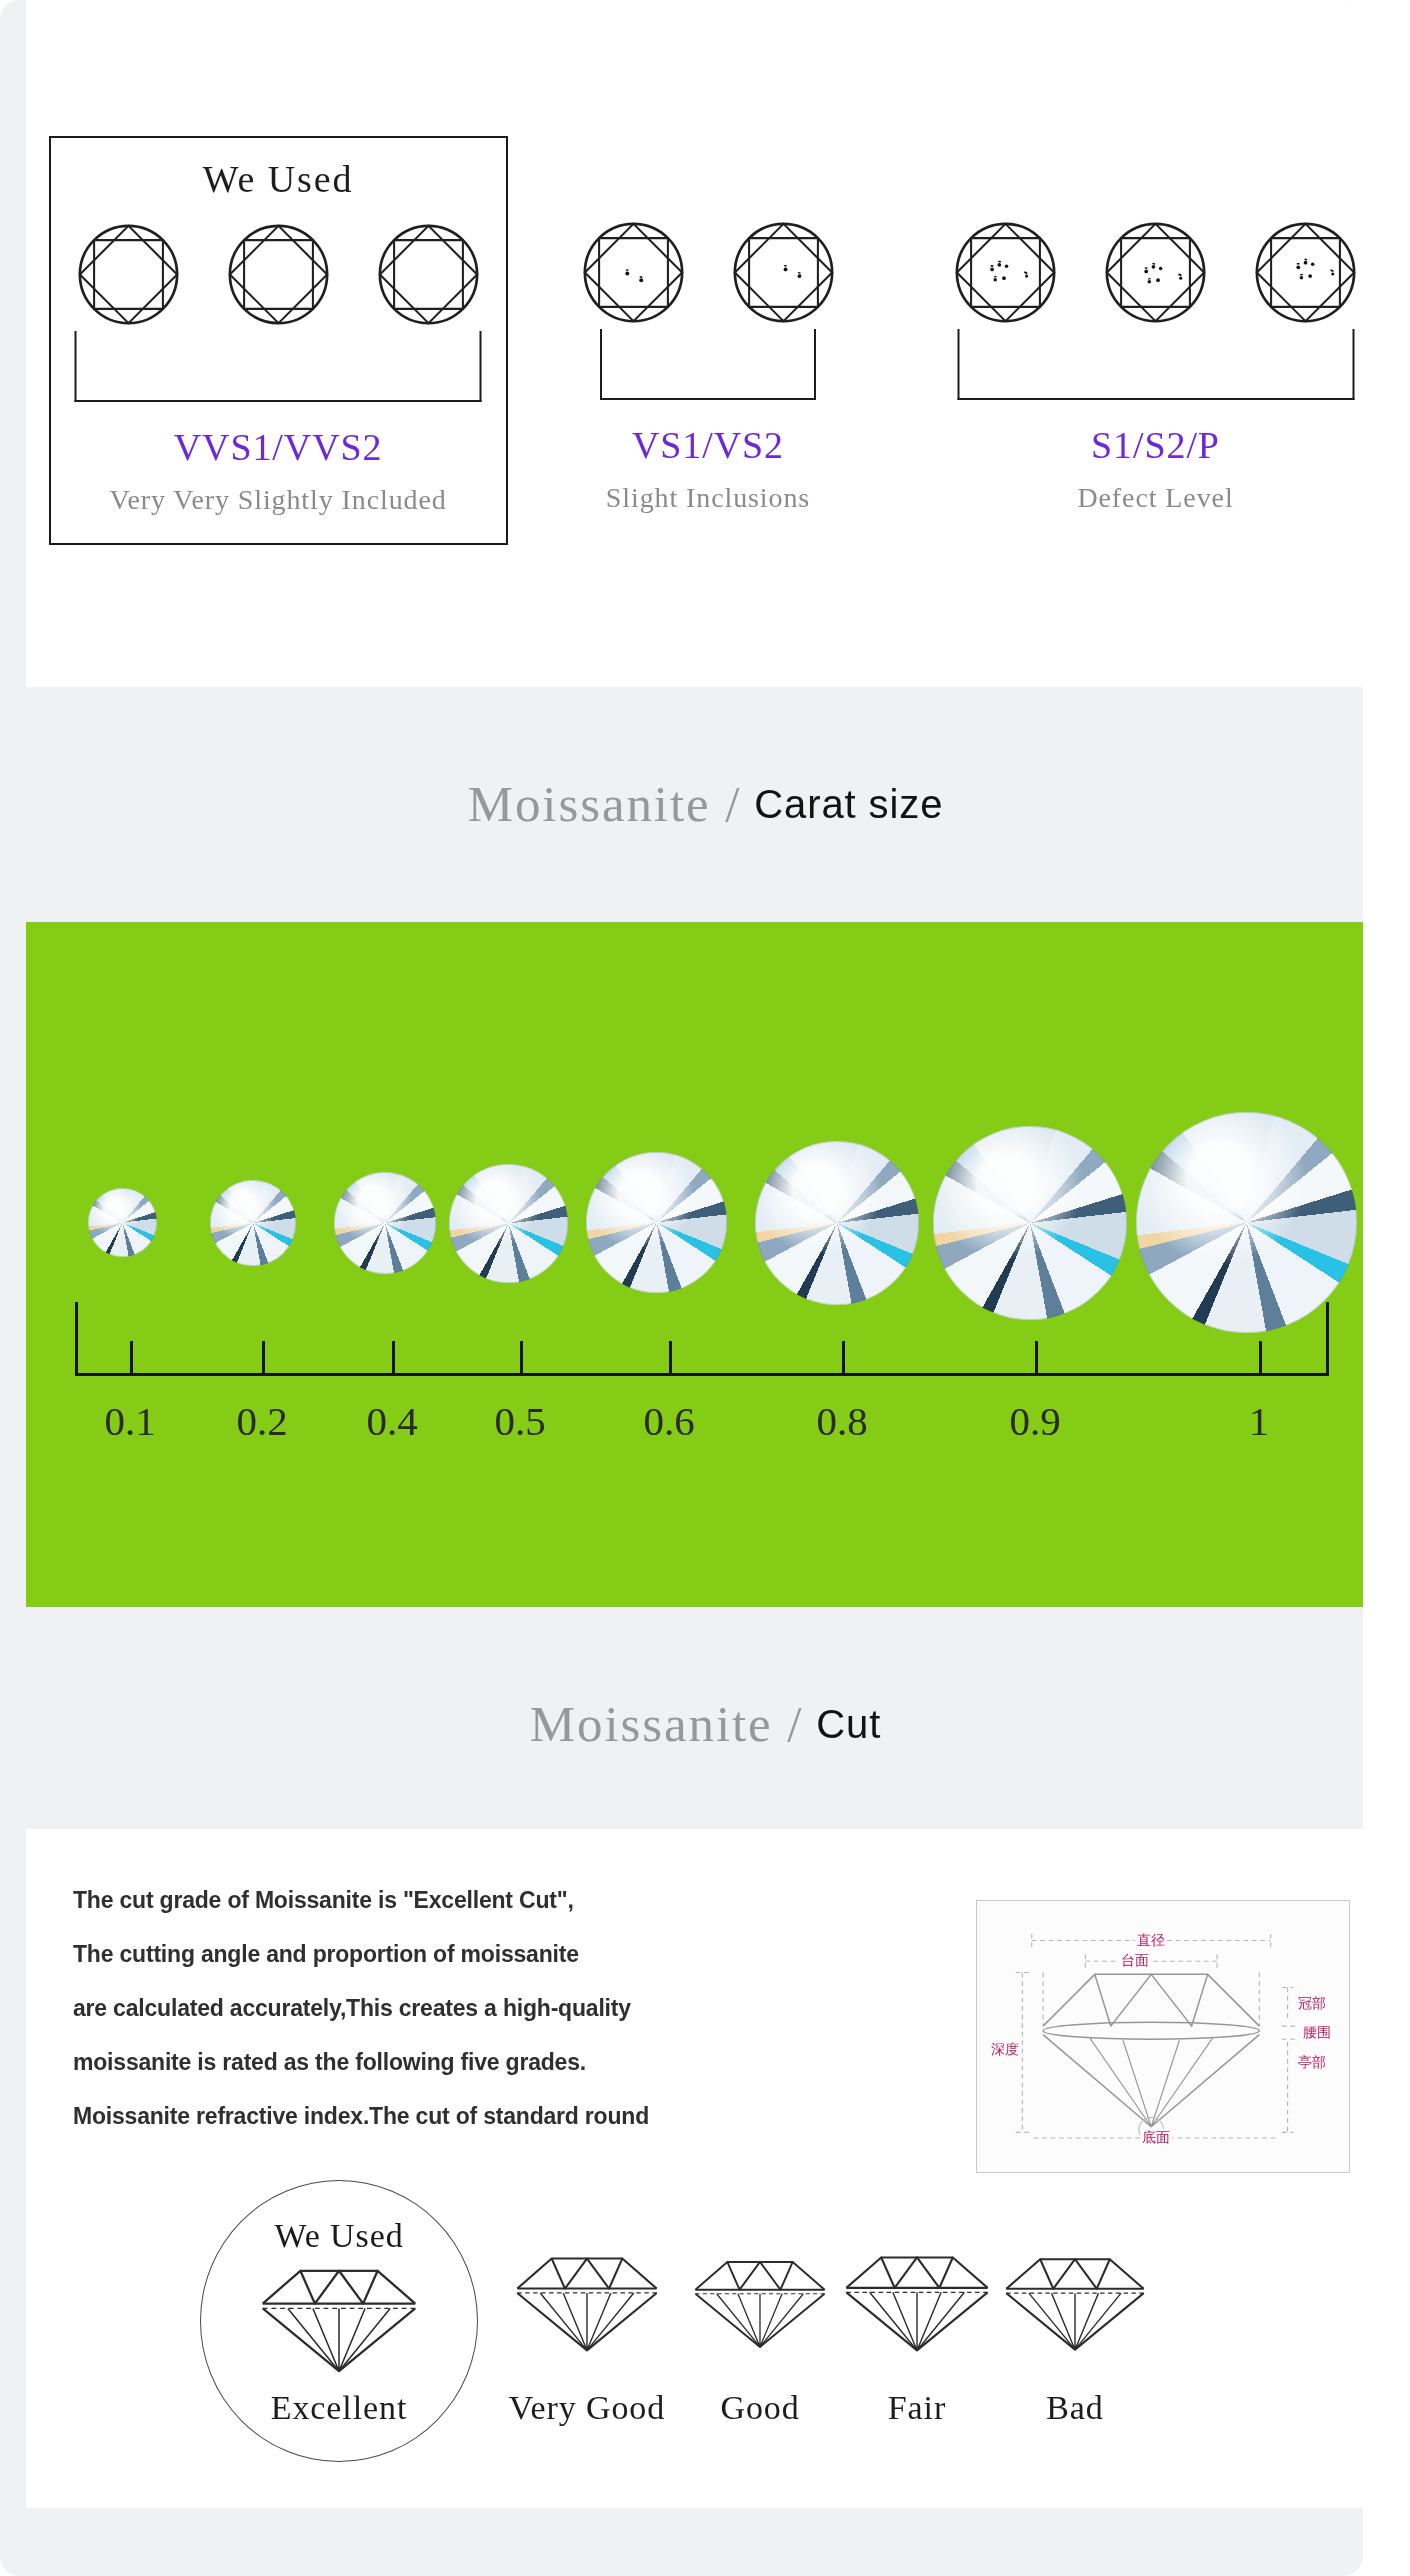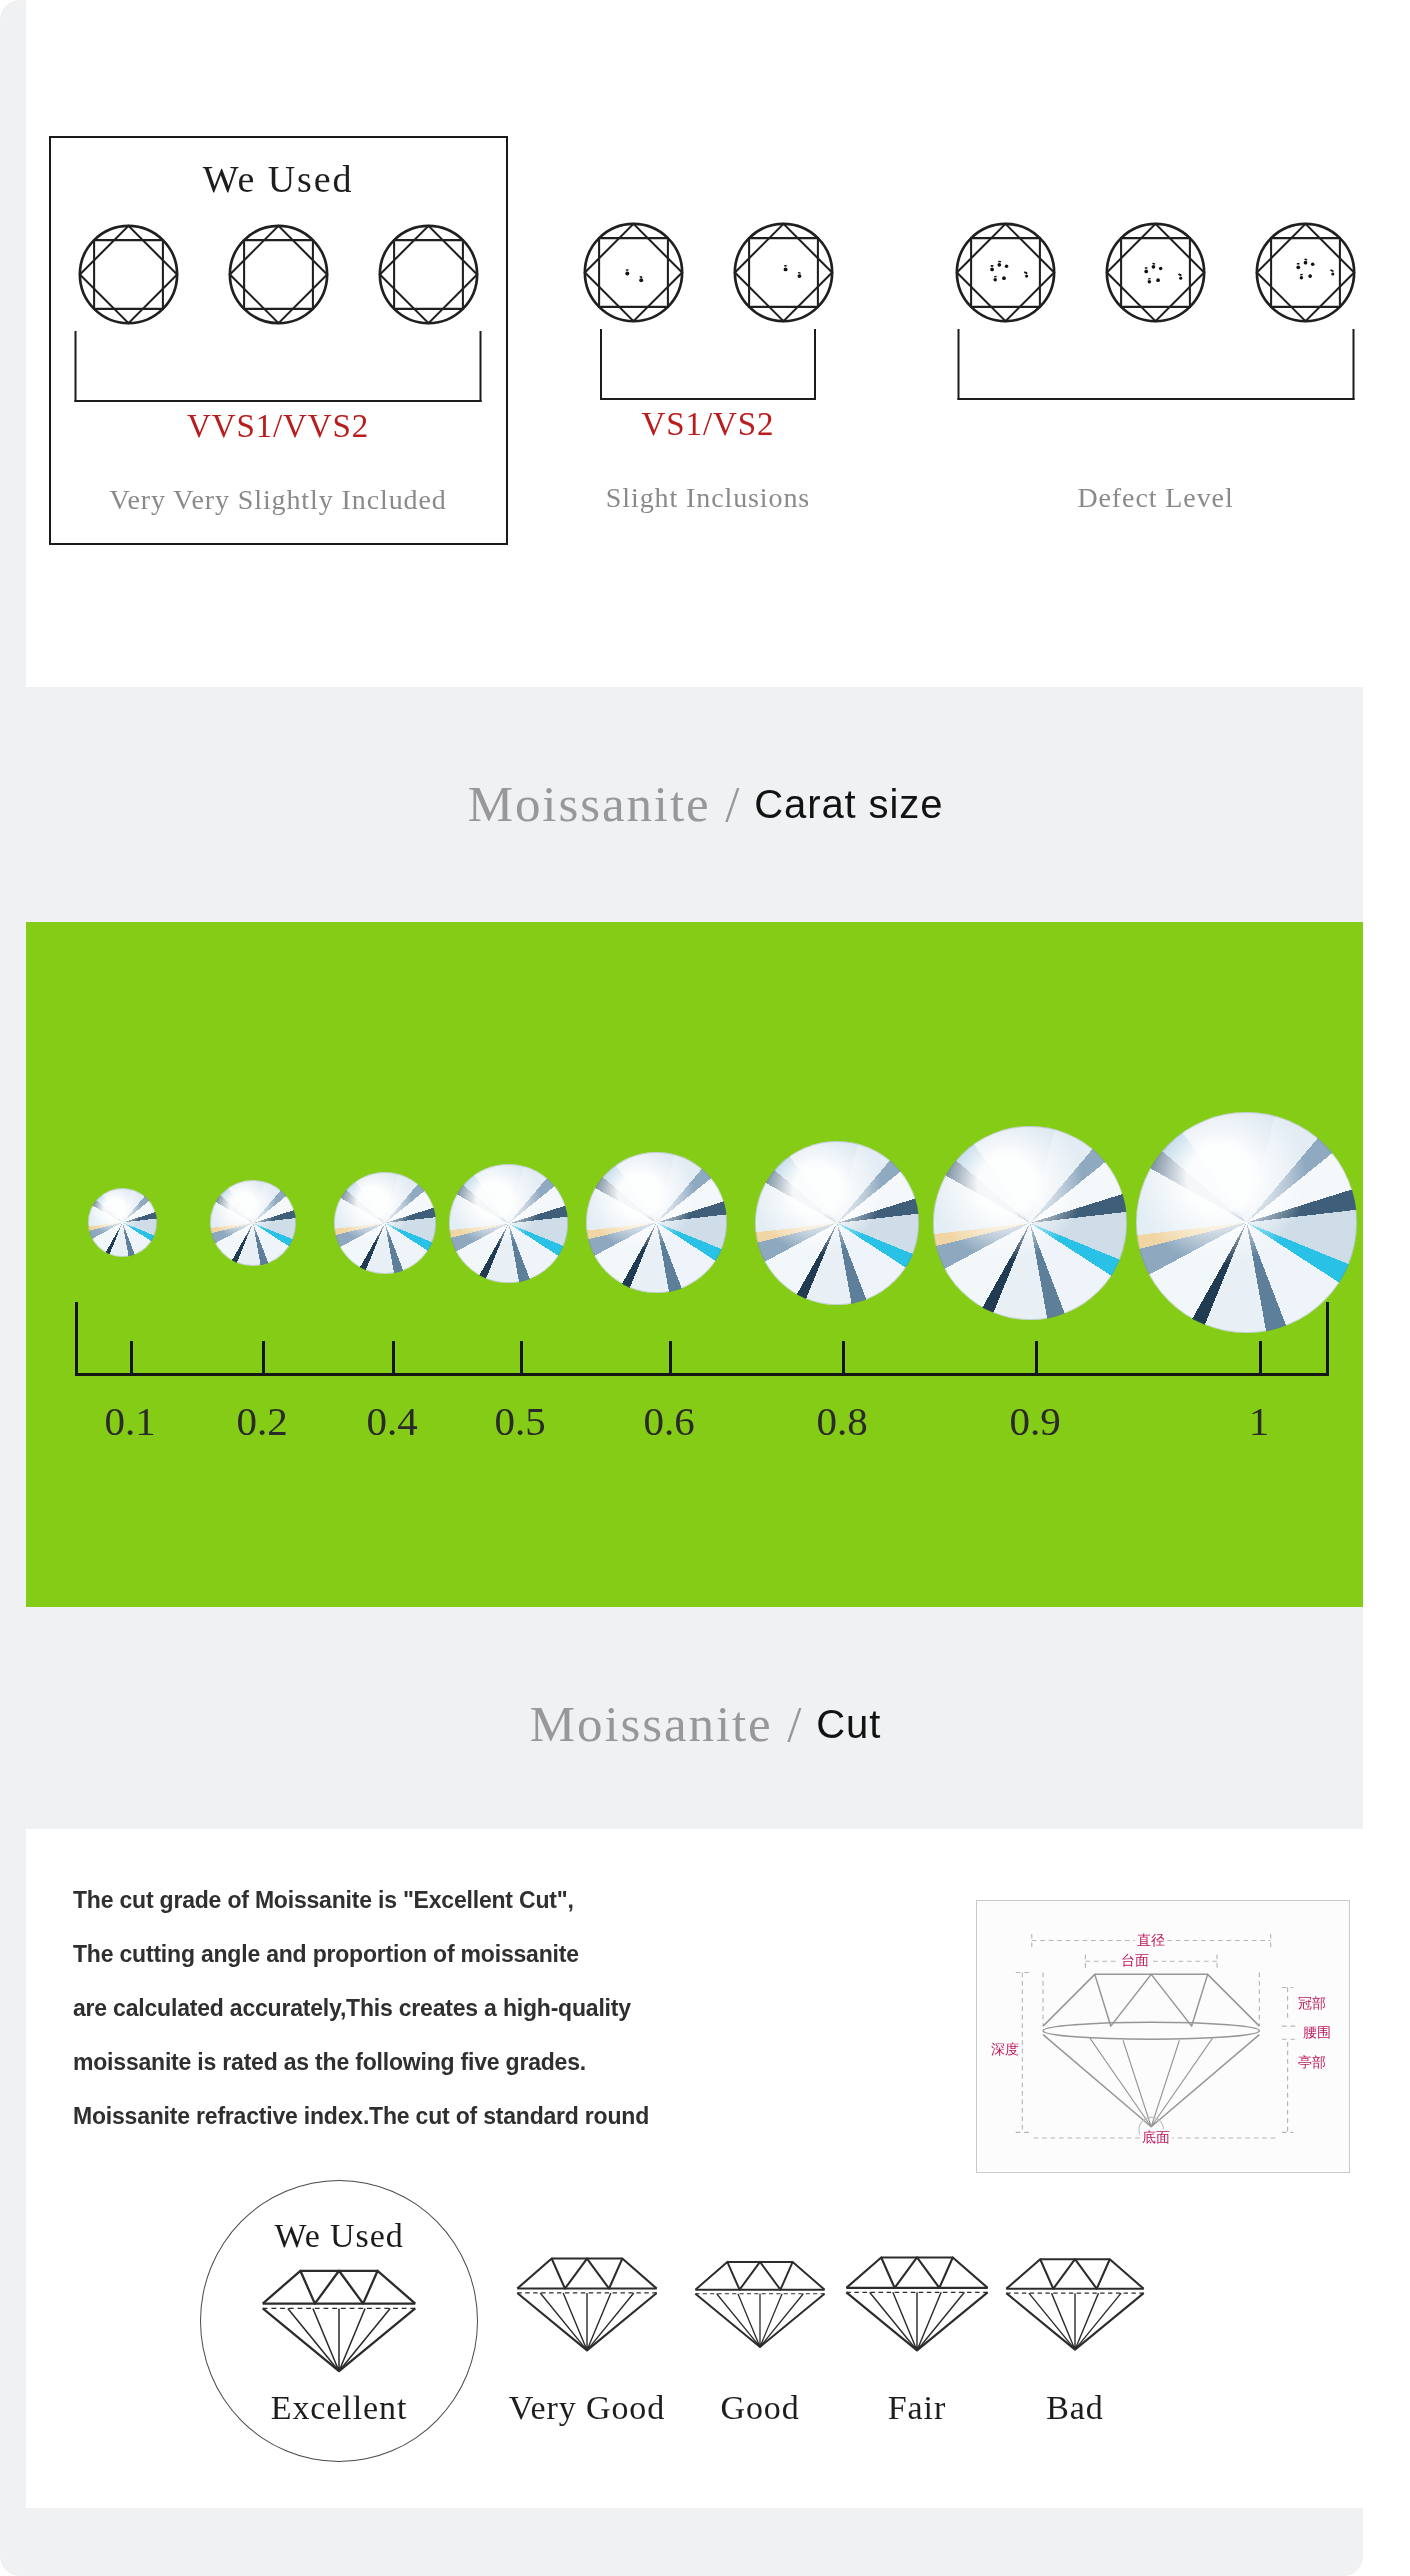--- a/index.html
+++ b/index.html
@@ -16,22 +16,22 @@
   .group-plain2 { left:494px; width:376px; }
   .group-plain3 { left:913px; width:433px; }
   .box-title { position:absolute; top:19px; left:0; width:100%; text-align:center;
                font-size:38px; letter-spacing:1.9px; color:#1d1d1d; }
   .stone-row { position:absolute; top:85px; left:0; width:100%;
                display:flex; justify-content:center; gap:47px; }
   .stone { width:103px; height:103px; }
   .bracket { position:absolute; top:193px; height:71px; left:50%; transform:translateX(-50%);
              border-left:2.8px solid #1c1c1c; border-right:2.8px solid #1c1c1c; border-bottom:2.8px solid #1c1c1c; }
   .bracket.w1 { width:407px; } .bracket.w2 { width:216px; } .bracket.w3 { width:397px; }
-  .group-title { position:absolute; top:270px; left:0; width:100%; text-align:center;
-                 font-size:33px; letter-spacing:0.9px; color:#b91c1c; }
+  .group-title { position:absolute; top:287px; left:0; width:100%; text-align:center;
+                 font-size:38px; letter-spacing:0.9px; color:#6d28d9; }
   .group-subtitle { position:absolute; top:346px; left:0; width:100%; text-align:center;
                     font-size:28px; letter-spacing:0.9px; color:#8a8a8a; }
 
   
   .band { position:absolute; left:0; width:1411px; display:flex; align-items:center; justify-content:center; }
   .band1 { top:687px; height:234px; }
   .band2 { top:1606px; height:223px; padding-top:13px; }
   .heading-prefix { font-family:"Liberation Serif","DejaVu Serif",serif; font-size:51px;
                     color:#98989b; letter-spacing:1.9px; margin-right:13px; }
   .heading-emphasis { font-size:40px; color:#121212; letter-spacing:0.9px; }
@@ -155,20 +155,21 @@
         <svg class="stone" viewBox="0 0 100 100">
             <use href="#stoneTop"></use>
             <use href="#inclS" transform="translate(4 2)"></use>
           </svg>
         <svg class="stone" viewBox="0 0 100 100">
             <use href="#stoneTop"></use>
             <use href="#inclS" transform="translate(6 -2)"></use>
           </svg>
       </div>
       <div class="bracket w3"></div>
+      <div class="group-title display">S1/S2/P</div>
       <div class="group-subtitle display">Defect Level</div>
     </div>
   </section>
 
   <div class="band band1">
     <span class="heading-prefix">Moissanite /</span>
     <span class="heading-emphasis">Carat size</span>
   </div>
 
   <section class="card carat-card" style="background:#84cc16">

